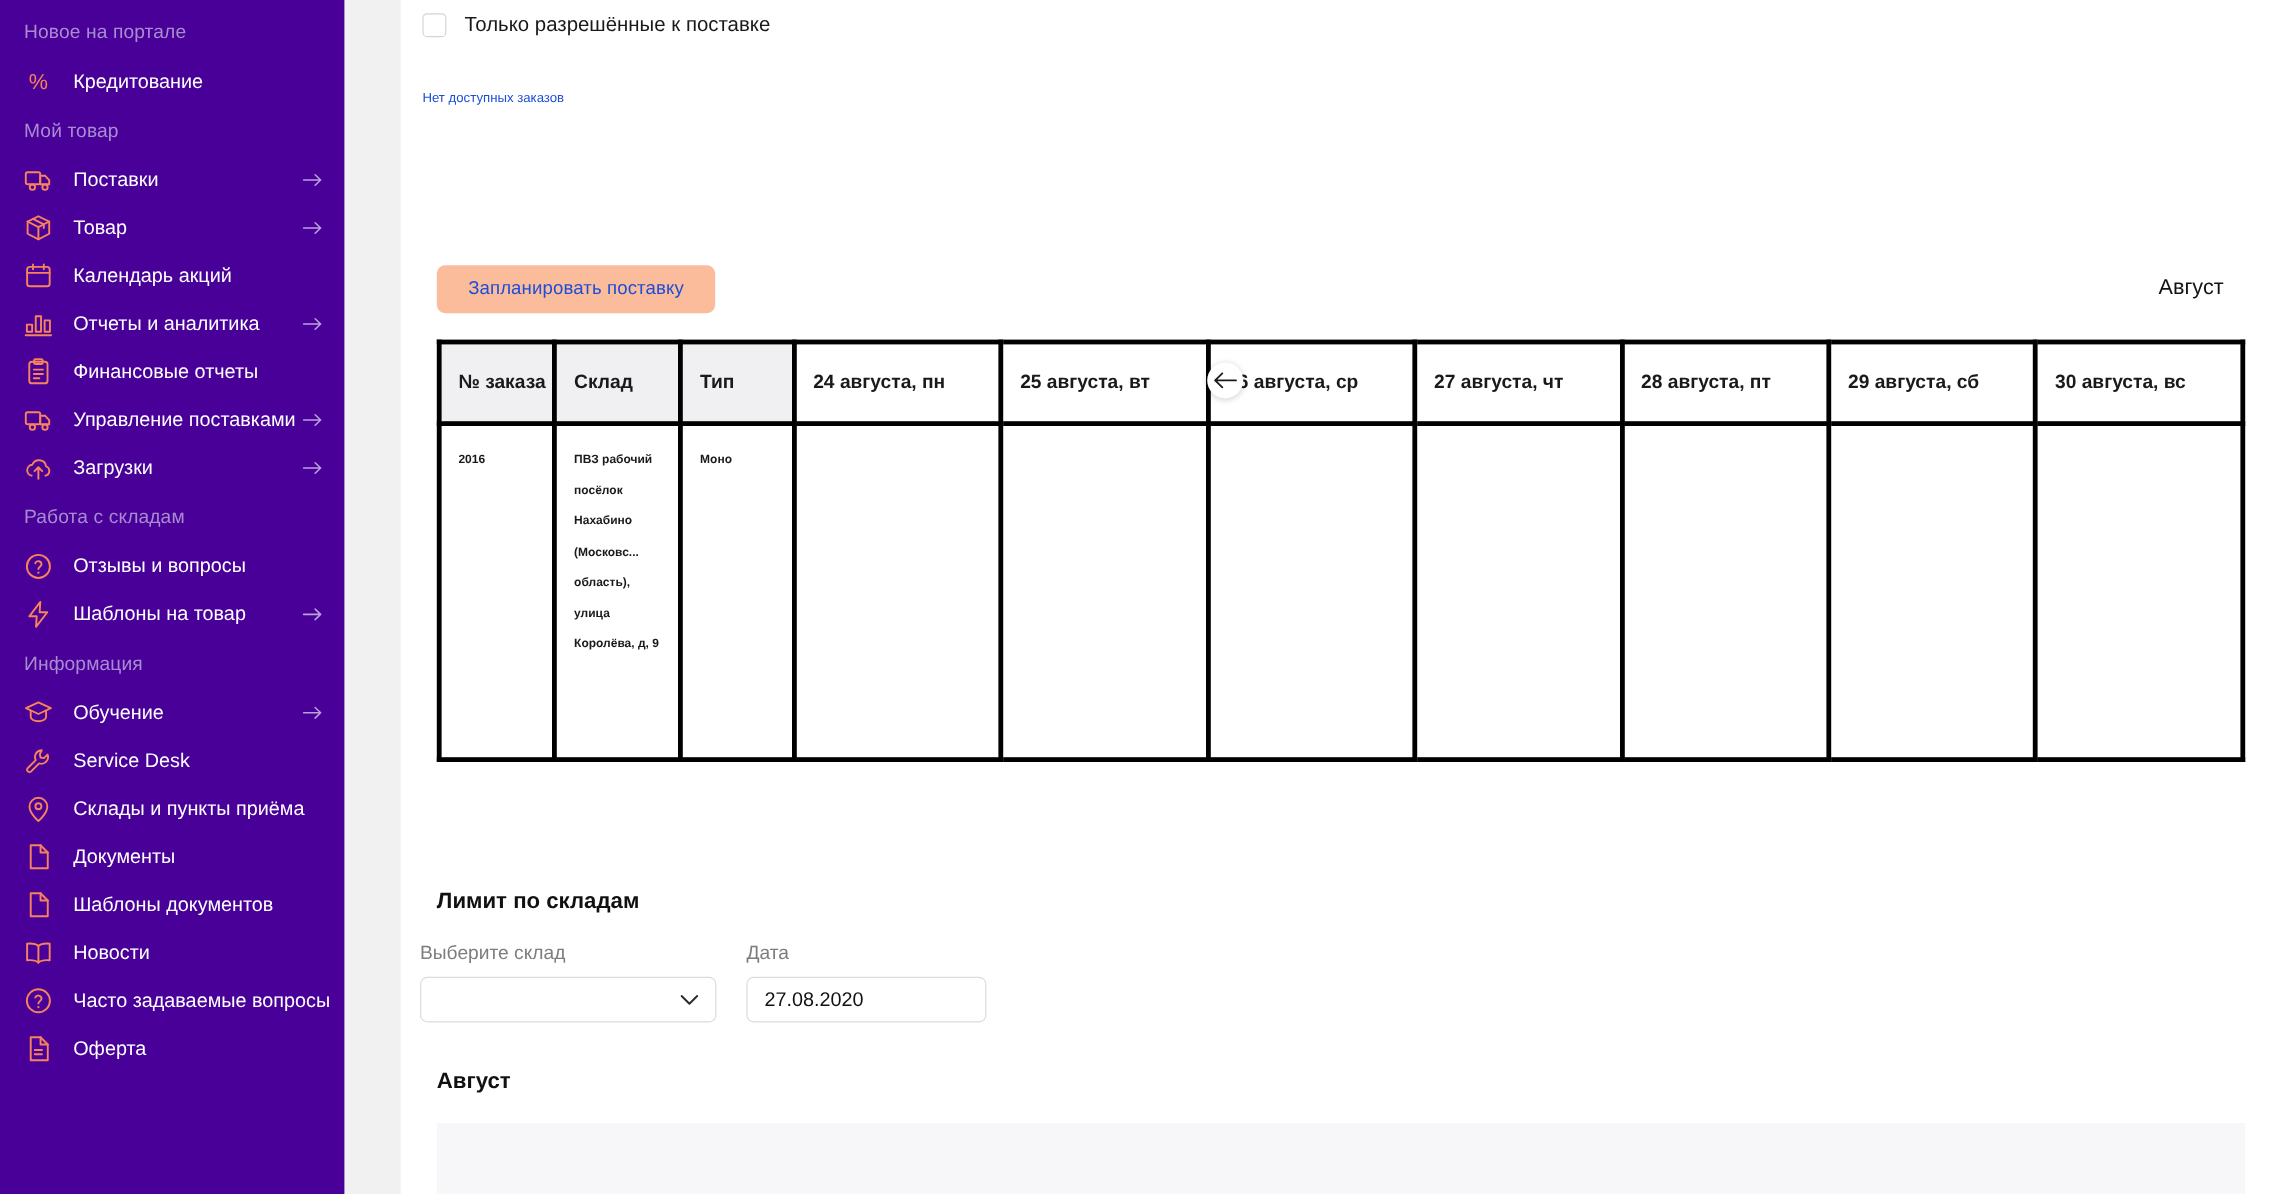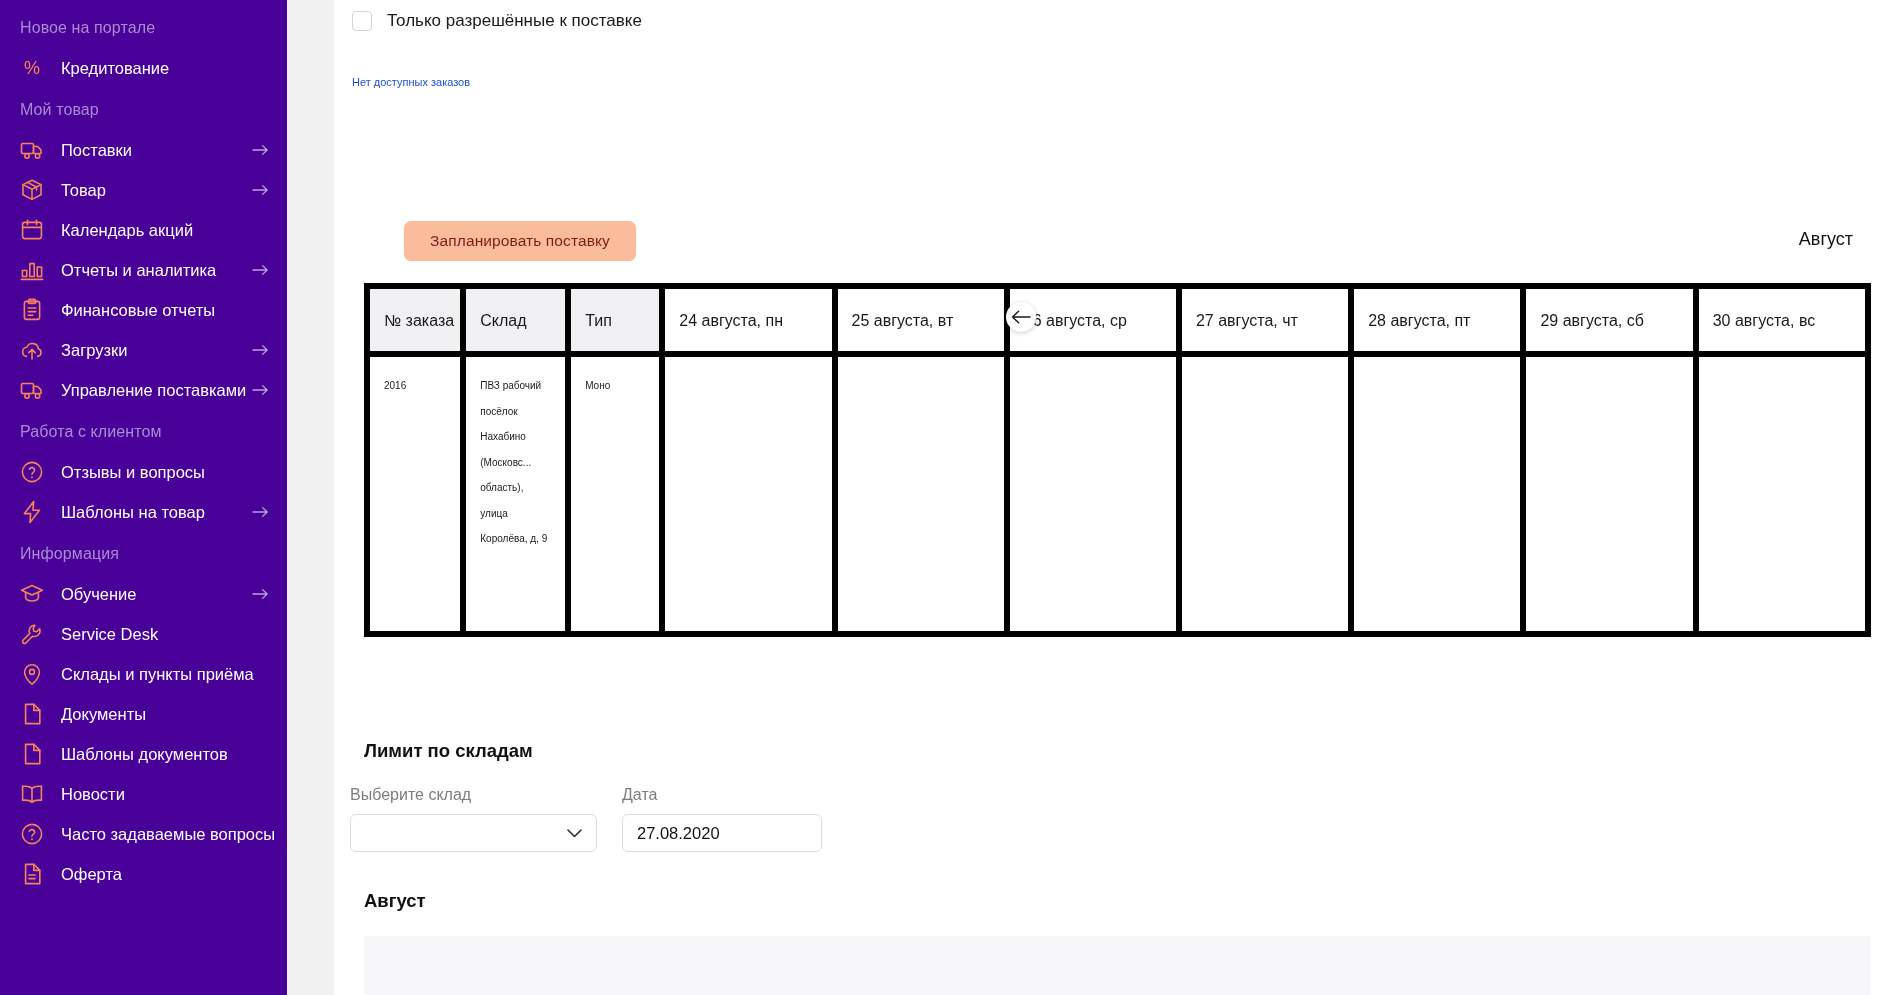--- a/index.html
+++ b/index.html
@@ -118,26 +118,25 @@
 
   .plan-button {
     position: absolute;
     left: 30px;
     top: 221px;
     width: 232px;
     height: 40px;
     border: none;
     border-radius: 7px;
     background: #fabc9a;
-    color: #7f1d1d;
+    color: #1d4ed8;
     font-size: 15.5px;
     font-family: inherit;
     cursor: default;
     letter-spacing: 0.1px;
-    margin-left: 40px;
   }
 
   .month-label-top {
     position: absolute;
     right: 48px;
     top: 228px;
     font-size: 18px;
     color: #141414;
     line-height: 22px;
   }
@@ -149,23 +148,23 @@
     top: 283px;
     width: 1507px;
   }
   table.sched {
     border-collapse: collapse;
     width: 1507px;
     table-layout: fixed;
     background: #fff;
   }
   table.sched th, table.sched td {
-    border: 6px solid #000000;
+    border: 4px solid #000000;
     vertical-align: top;
-    font-weight: normal;
+    font-weight: bold;
   }
   table.sched thead th {
     height: 68px;
     font-size: 16px;
     color: #1a1a1a;
     text-align: left;
     padding: 23px 0 0 14px;
     vertical-align: top;
   }
   th.fixcol { background: #f0f0f2; }
@@ -348,48 +347,48 @@
             <rect x="4.4" y="3.4" width="15.2" height="18" rx="2.2" stroke="currentColor" stroke-width="1.6" stroke-linecap="round" stroke-linejoin="round" fill="none"></rect>
             <rect x="8.4" y="1.4" width="7.2" height="4" rx="1.2" stroke="currentColor" stroke-width="1.6" stroke-linecap="round" stroke-linejoin="round" fill="none"></rect>
             <path d="M8.2 10h7.6M8.2 13.6h7.6M8.2 17.2h4.6" stroke="currentColor" stroke-width="1.6" stroke-linecap="round" stroke-linejoin="round" fill="none"></path>
           </svg>
         </span>
         <span class="nav-label">Финансовые отчеты</span>
       </div>
       <div class="nav-item">
         <span class="nav-icon">
           <svg width="24" height="24" viewBox="0 0 24 24">
-            <path d="M6.4 18.4A4.6 4.6 0 0 1 6.9 9.3a6 6 0 0 1 11.5 1.4 4 4 0 0 1-.6 7.7" stroke="currentColor" stroke-width="1.6" stroke-linecap="round" stroke-linejoin="round" fill="none"></path>
-            <path d="M12 21V11.4M12 11.4 8.8 14.6M12 11.4l3.2 3.2" stroke="currentColor" stroke-width="1.6" stroke-linecap="round" stroke-linejoin="round" fill="none"></path>
-          </svg>
-        </span>
-        <span class="nav-label">Загрузки</span>
-        <span class="nav-arrow">
-          <svg width="17" height="12" viewBox="0 0 17 12" fill="none" aria-hidden="true">
-            <path d="M1 6h14.2M15.2 6 10.6 1.6M15.2 6 10.6 10.4" stroke="currentColor" stroke-width="1.3" stroke-linecap="round" stroke-linejoin="round"></path>
-          </svg>
-        </span>
-      </div>
-      <div class="nav-item">
-        <span class="nav-icon">
-          <svg width="24" height="24" viewBox="0 0 24 24">
             <rect x="1.5" y="5.5" width="12" height="10" rx="1.5" stroke="currentColor" stroke-width="1.6" stroke-linecap="round" stroke-linejoin="round" fill="none"></rect>
             <path d="M13.5 8.5h4.2l3.3 3.6v3.4h-7.5z" stroke="currentColor" stroke-width="1.6" stroke-linecap="round" stroke-linejoin="round" fill="none"></path>
             <circle cx="7" cy="18" r="2.2" stroke="currentColor" stroke-width="1.6" stroke-linecap="round" stroke-linejoin="round" fill="none"></circle>
             <circle cx="17.5" cy="18" r="2.2" stroke="currentColor" stroke-width="1.6" stroke-linecap="round" stroke-linejoin="round" fill="none"></circle>
           </svg>
         </span>
         <span class="nav-label">Управление поставками</span>
         <span class="nav-arrow">
           <svg width="17" height="12" viewBox="0 0 17 12" fill="none" aria-hidden="true">
             <path d="M1 6h14.2M15.2 6 10.6 1.6M15.2 6 10.6 10.4" stroke="currentColor" stroke-width="1.3" stroke-linecap="round" stroke-linejoin="round"></path>
           </svg>
         </span>
       </div>
-      <div class="nav-group-title">Работа с клиентом</div>
+      <div class="nav-item">
+        <span class="nav-icon">
+          <svg width="24" height="24" viewBox="0 0 24 24">
+            <path d="M6.4 18.4A4.6 4.6 0 0 1 6.9 9.3a6 6 0 0 1 11.5 1.4 4 4 0 0 1-.6 7.7" stroke="currentColor" stroke-width="1.6" stroke-linecap="round" stroke-linejoin="round" fill="none"></path>
+            <path d="M12 21V11.4M12 11.4 8.8 14.6M12 11.4l3.2 3.2" stroke="currentColor" stroke-width="1.6" stroke-linecap="round" stroke-linejoin="round" fill="none"></path>
+          </svg>
+        </span>
+        <span class="nav-label">Загрузки</span>
+        <span class="nav-arrow">
+          <svg width="17" height="12" viewBox="0 0 17 12" fill="none" aria-hidden="true">
+            <path d="M1 6h14.2M15.2 6 10.6 1.6M15.2 6 10.6 10.4" stroke="currentColor" stroke-width="1.3" stroke-linecap="round" stroke-linejoin="round"></path>
+          </svg>
+        </span>
+      </div>
+      <div class="nav-group-title">Работа с складам</div>
       <div class="nav-item">
         <span class="nav-icon">
           <svg width="24" height="24" viewBox="0 0 24 24">
             <circle cx="12" cy="12" r="9.6" stroke="currentColor" stroke-width="1.6" stroke-linecap="round" stroke-linejoin="round" fill="none"></circle>
             <path d="M9.4 9.3a2.7 2.7 0 0 1 5.2.9c0 1.8-2.6 2.3-2.6 4" stroke="currentColor" stroke-width="1.6" stroke-linecap="round" stroke-linejoin="round" fill="none"></path>
             <circle cx="12" cy="17.2" r="0.95" fill="currentColor"></circle>
           </svg>
         </span>
         <span class="nav-label">Отзывы и вопросы</span>
       </div>

